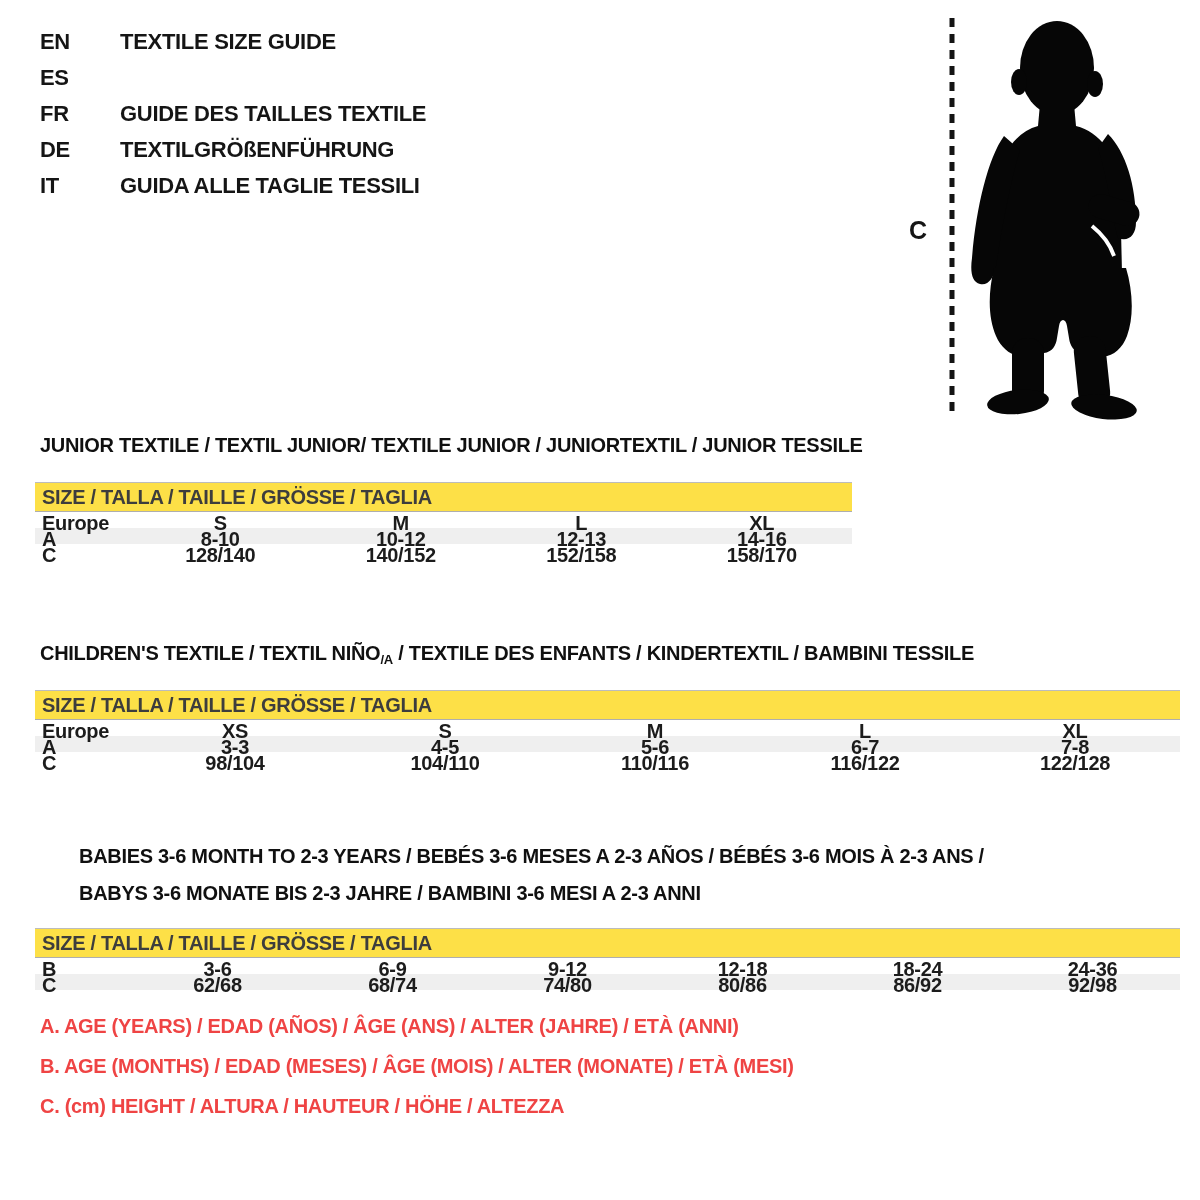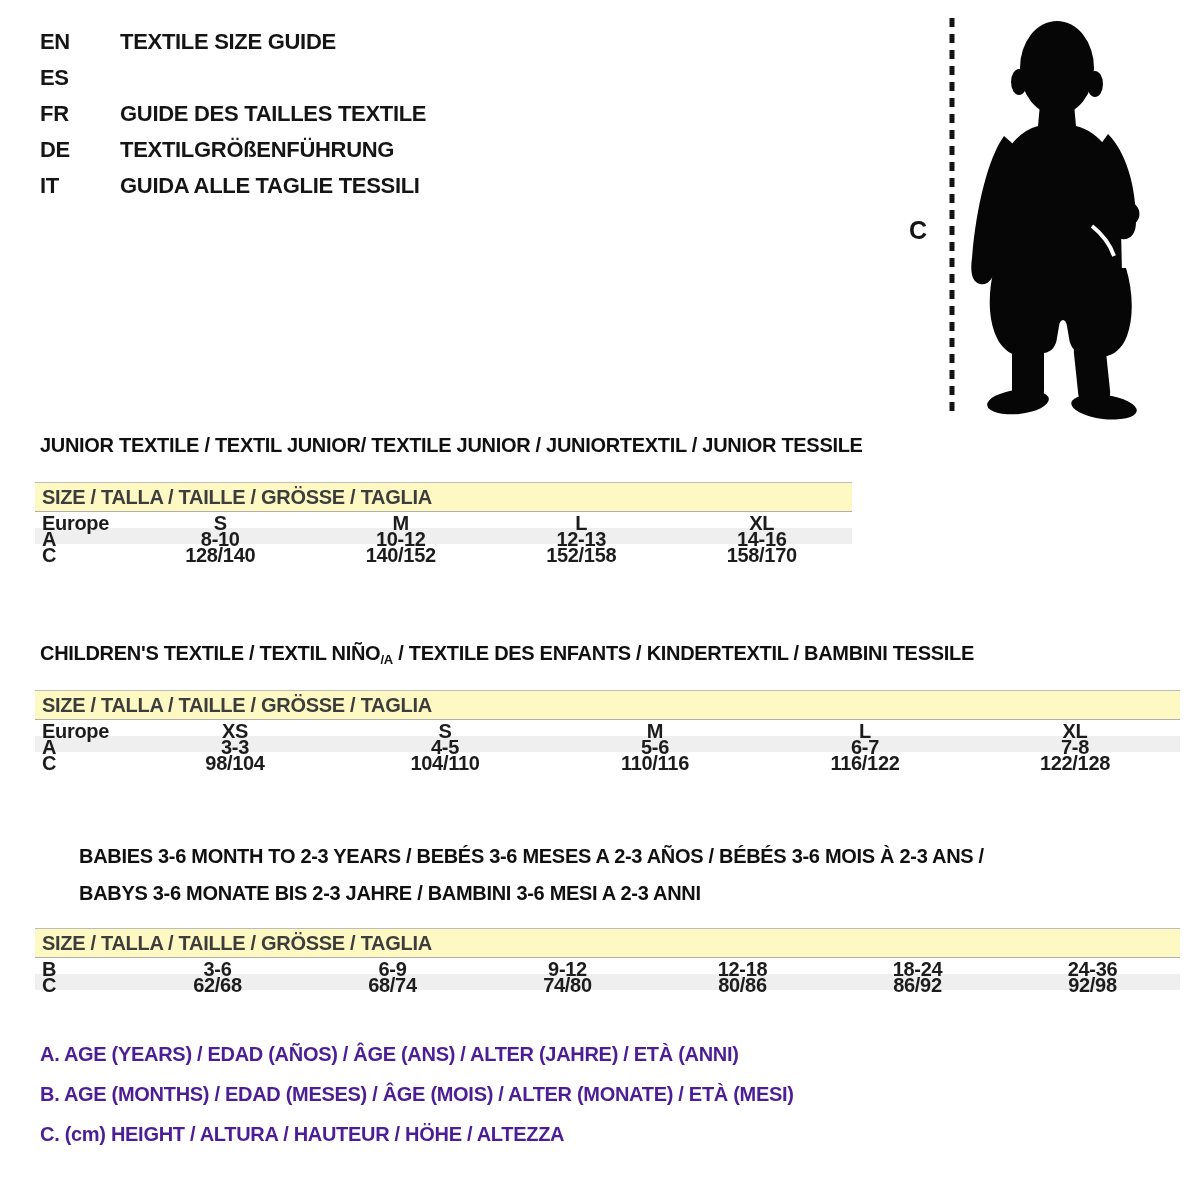--- a/index.html
+++ b/index.html
@@ -22,33 +22,33 @@
 
   
   .section-heading { position:absolute; left:40px; font-size:20px; color:#101010; white-space:nowrap; }
   .heading-sub { font-size:13px; position:relative; top:4px; letter-spacing:-0.2px; }
   .two-line { line-height:37px; }
 
   
   .size-table { position:absolute; left:35px; }
   .table-header {
     height:30px; display:flex; align-items:center; padding-left:7px;
-    background:#fef9c3; color:#3d3d3d; font-size:20px;
+    background:#fde047; color:#3d3d3d; font-size:20px;
     border-top:1px solid #bcbcbc; border-bottom:1px solid #aeaeae;
   }
   .trow { display:grid; height:16px; align-items:center; font-size:20px; color:#1c1c1c; }
   .trow.shaded { background:#efefef; }
   .junior-cols .trow   { grid-template-columns:95px repeat(4,1fr); }
   .children-cols .trow { grid-template-columns:95px repeat(5,1fr); }
   .babies-cols .trow   { grid-template-columns:95px repeat(6,1fr); }
   .tlabel { padding-left:7px; }
   .tcell { text-align:center; }
 
   
-  .footnotes { position:absolute; left:40px; top:1034px; font-size:20px; line-height:40px; color:#4c1d95; }
+  .footnotes { position:absolute; left:40px; top:1006px; font-size:20px; line-height:40px; color:#ef4444; }
 </style>
 </head>
 <body>
 
 <div class="lang-block">
   <div class="lang-row">
     <span>EN</span>
     <span>TEXTILE SIZE GUIDE</span>
   </div>
   <div class="lang-row">

